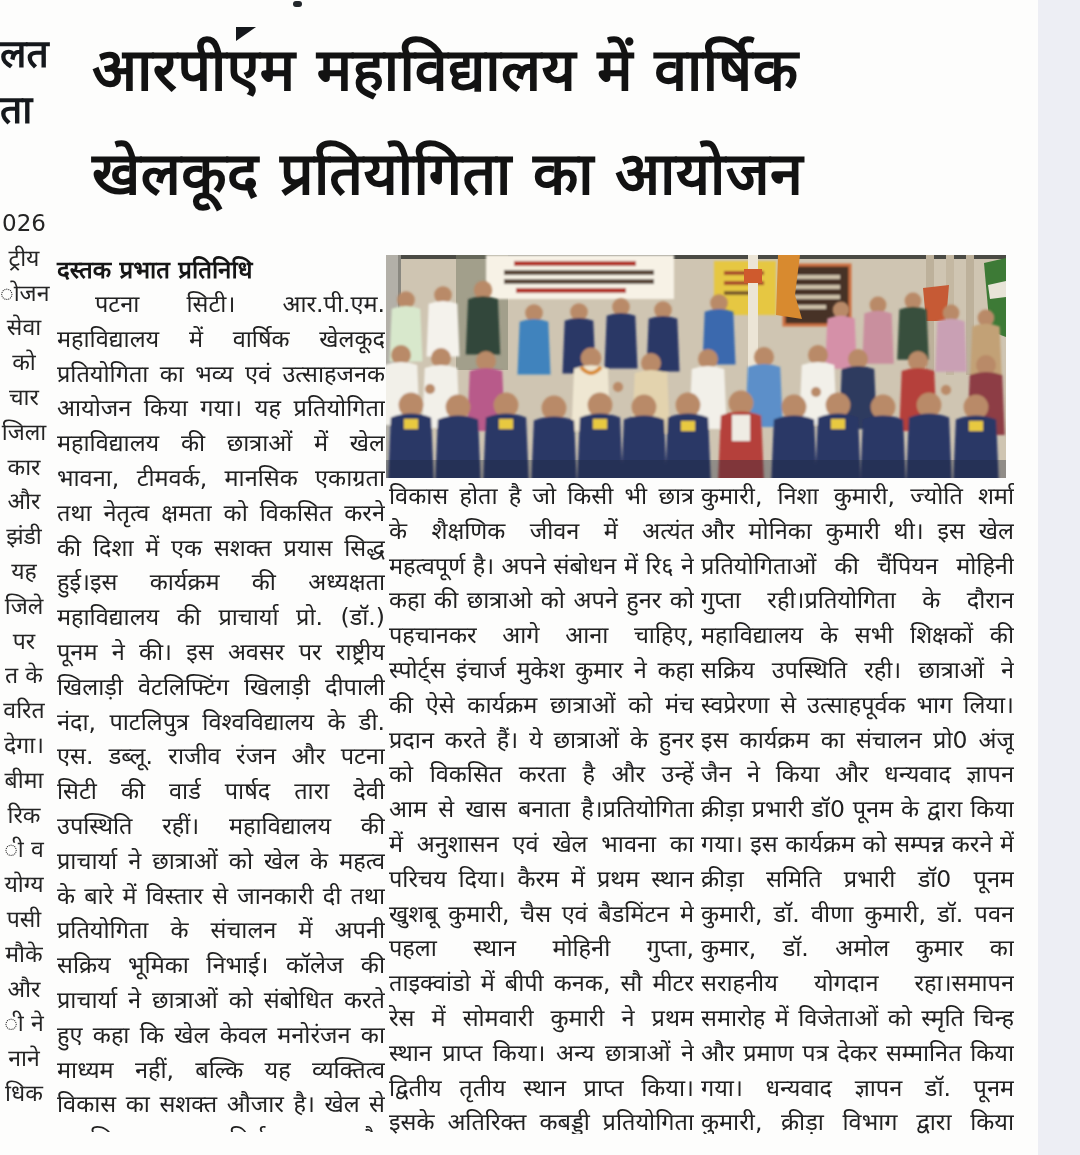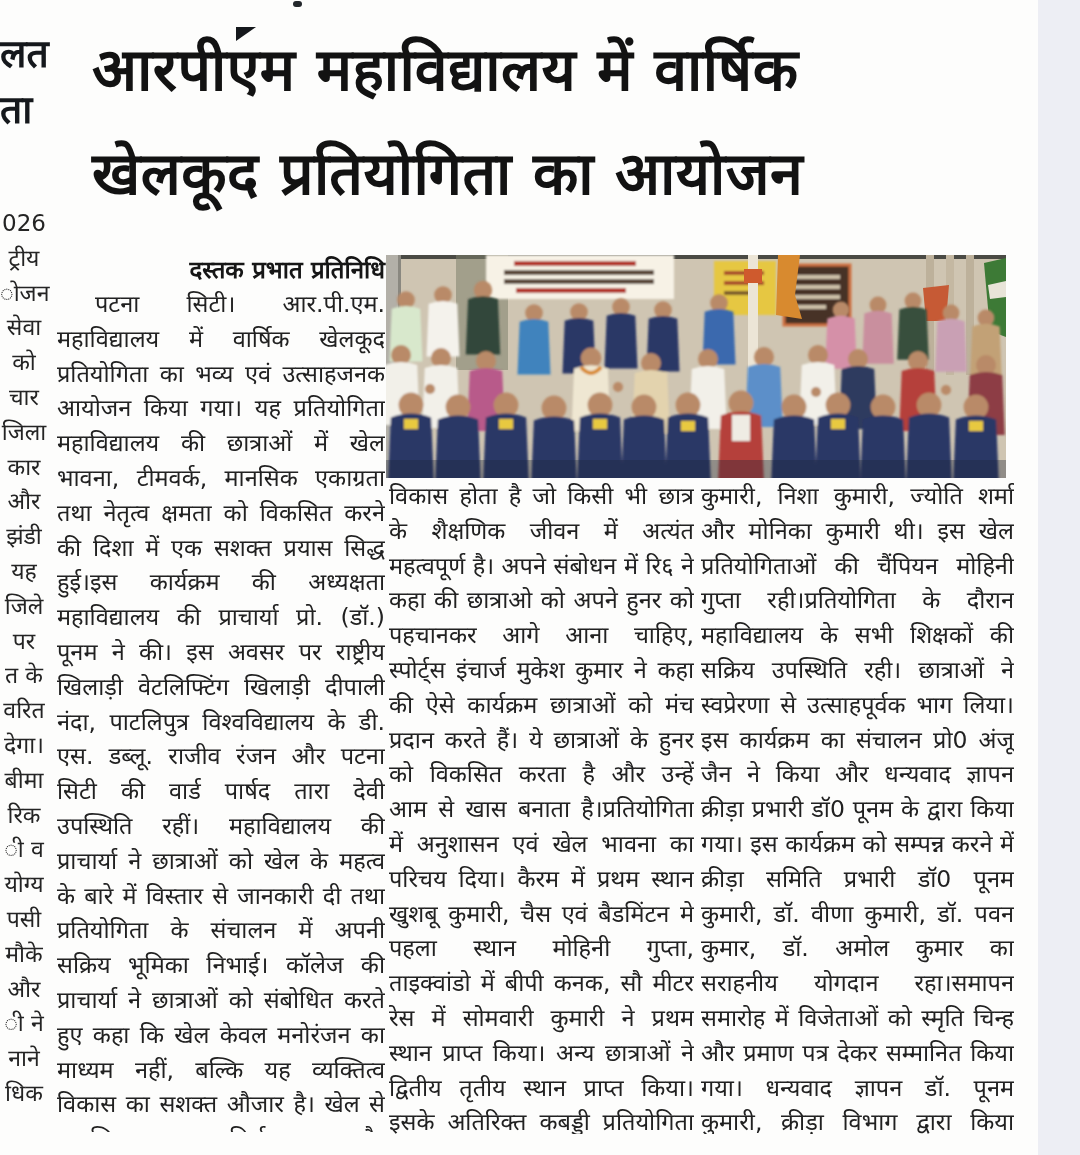--- a/index.html
+++ b/index.html
@@ -35,21 +35,21 @@
     font-size:39px; line-height:56px; font-weight:800; text-align:left;
     color:#15181c;
   }
   .frag-list {
     position:absolute; left:0; top:206px; width:48px;
     font-size:23px; line-height:34.8px; text-align:center; color:#242424;
   }
   
   .byline {
     position:absolute; left:57px; top:252px; width:328px;
-    font-size:24px; font-weight:700; text-align:right; color:#161616;
+    font-size:24px; font-weight:700; text-align:left; color:#161616;
   }
   .col {
     position:absolute; font-size:23.5px; line-height:34.8px;
     text-align:justify; color:#212121;
   }
   .col1 { left:57px;  top:287px; width:328px; height:845px; overflow:hidden; }
   .col1 p { text-indent:38px; }
   .col2 { left:389px; top:479px; width:305px; height:655px; overflow:hidden; }
   .col3 { left:701px; top:479px; width:313px; height:655px; overflow:hidden; }
   

